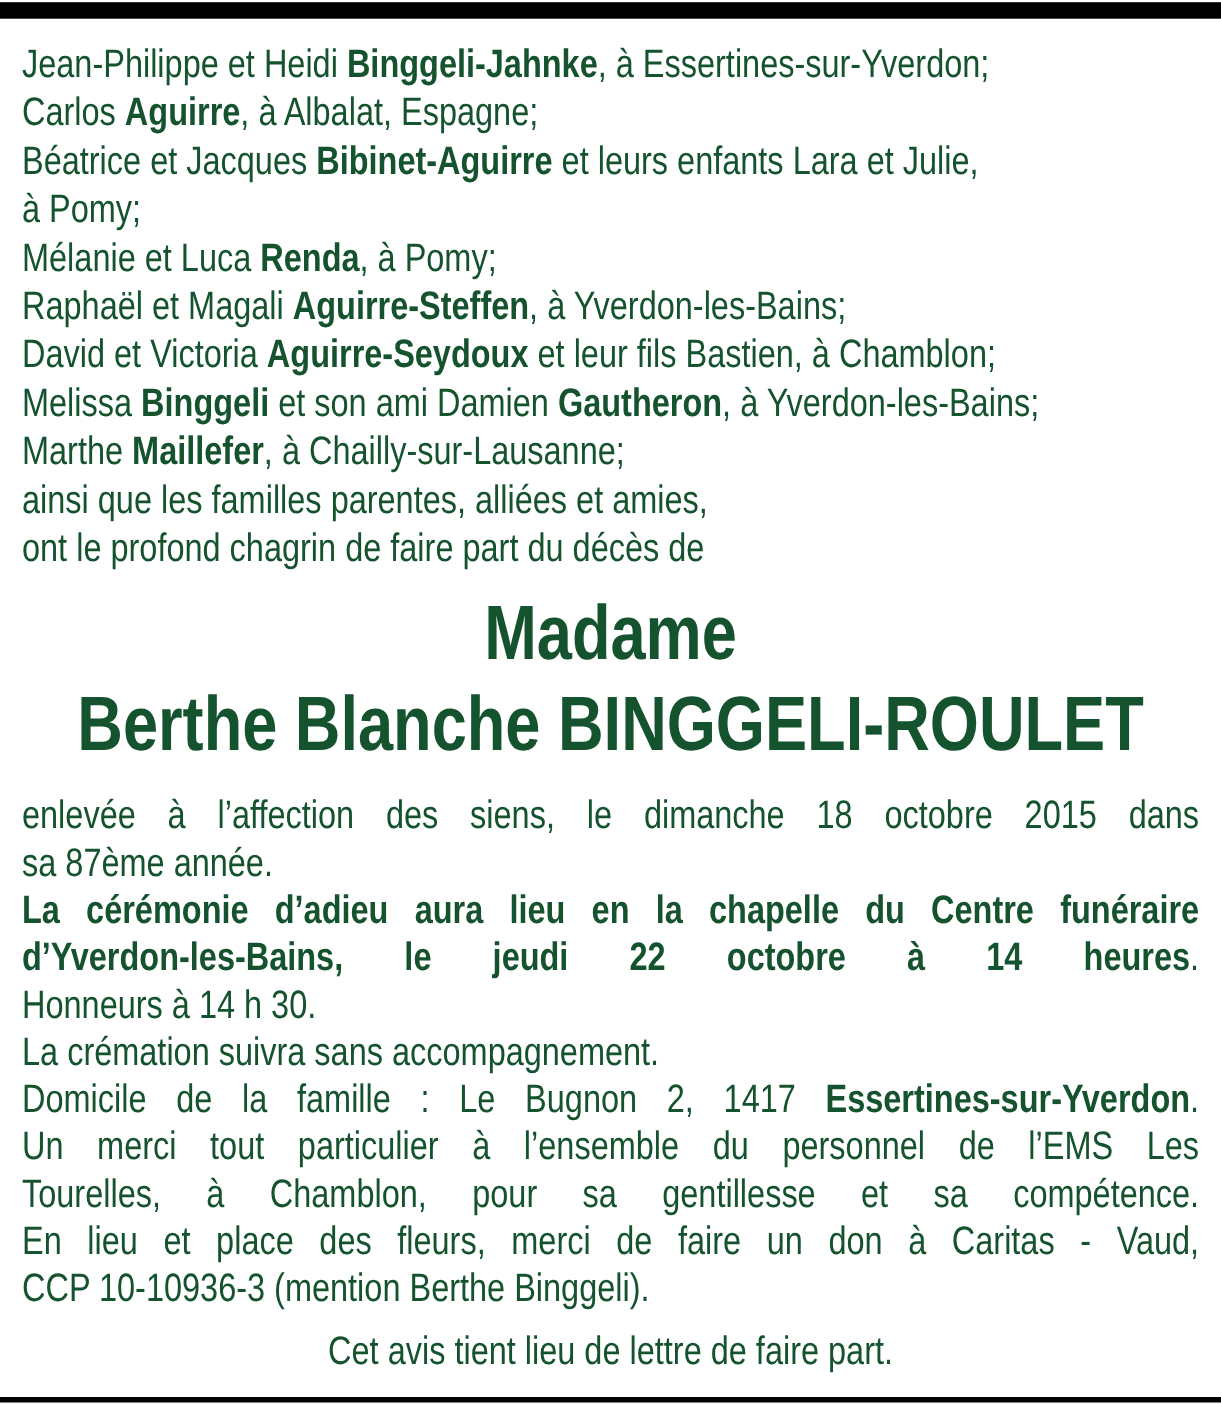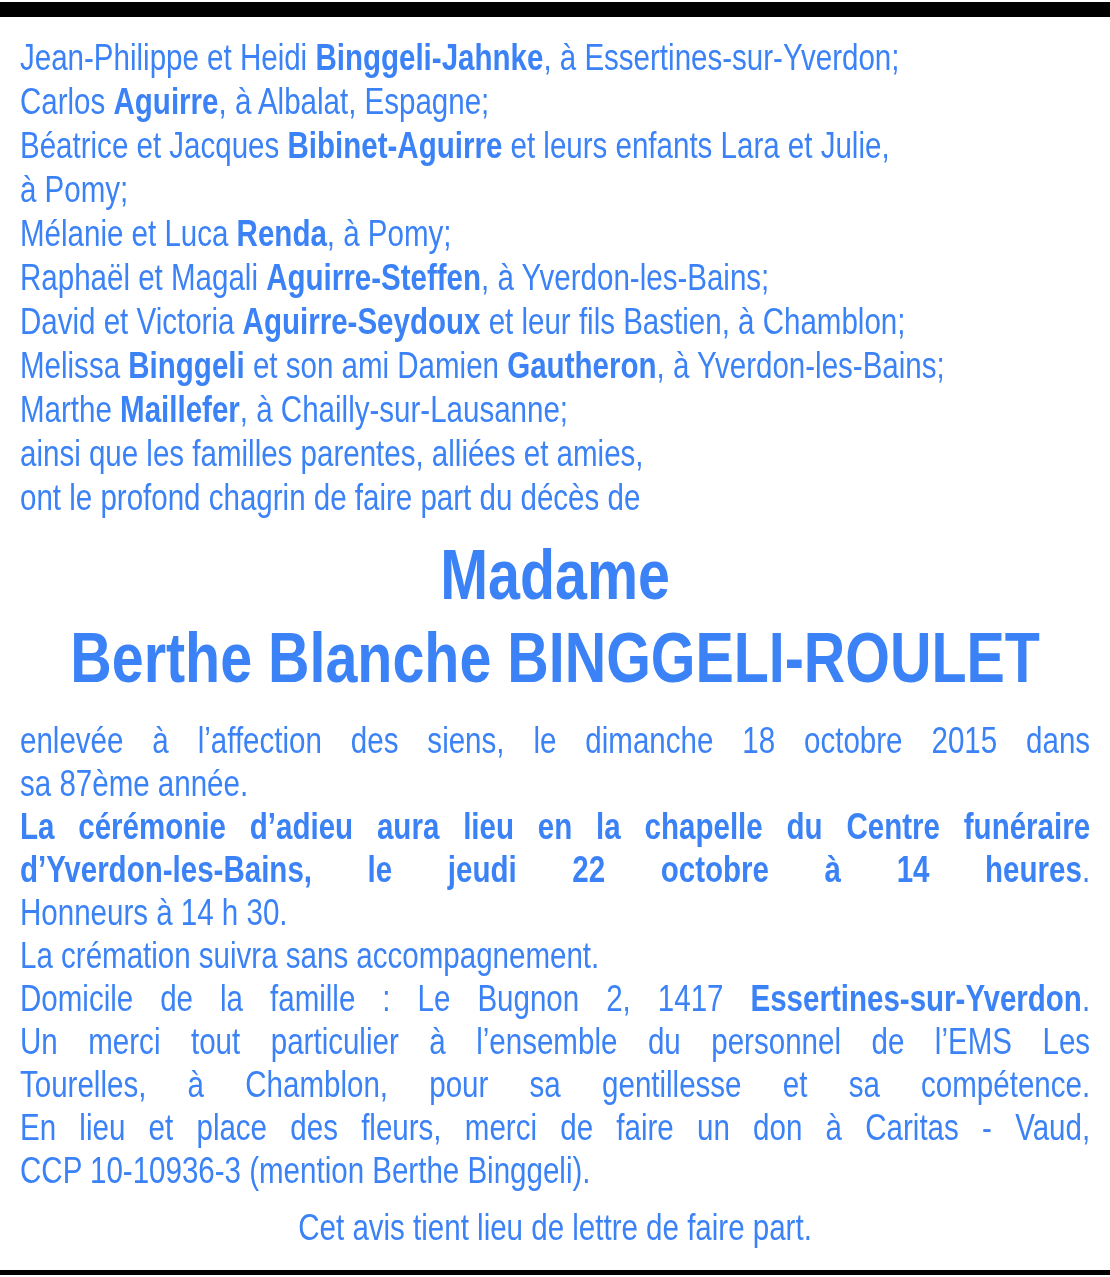--- a/index.html
+++ b/index.html
@@ -61,21 +61,21 @@
     margin-top: 14px;
     font-size: 36px;
     line-height: 44px;
     text-align: center;
   }
   .b { font-weight: bold; }
 </style>
 </head>
 <body>
 
-<div class="page" style="color: #3b82f6; background: rgb(255, 255, 255);">
+<div class="page" style="color: #14532d; background: rgb(255, 255, 255);">
   <div class="rule-top" style="background: rgb(0, 0, 0);"></div>
 
   <div class="content">
 
     <div>
 
     <div class="family-line"><span>Jean-Philippe et Heidi </span><span class="b">Binggeli-Jahnke</span><span>, à Essertines-sur-Yverdon;</span></div>
         <div class="family-line"><span>Carlos </span><span class="b">Aguirre</span><span>, à Albalat, Espagne;</span></div>
         <div class="family-line"><span>Béatrice et Jacques </span><span class="b">Bibinet-Aguirre</span><span> et leurs enfants Lara et Julie,</span></div>
         <div class="family-line"><span>à Pomy;</span></div>

